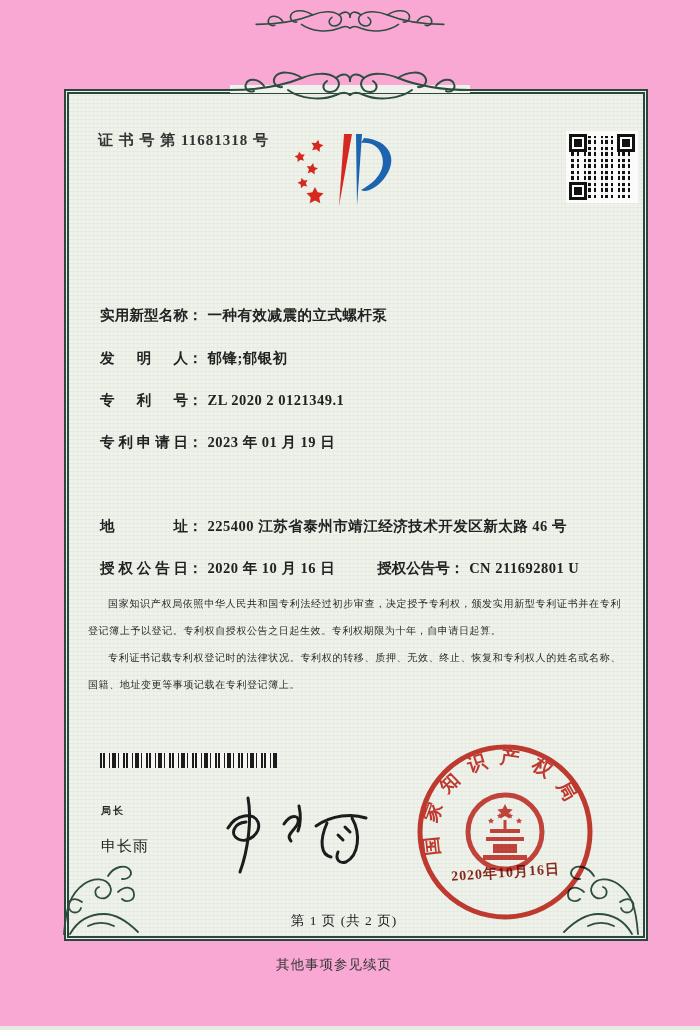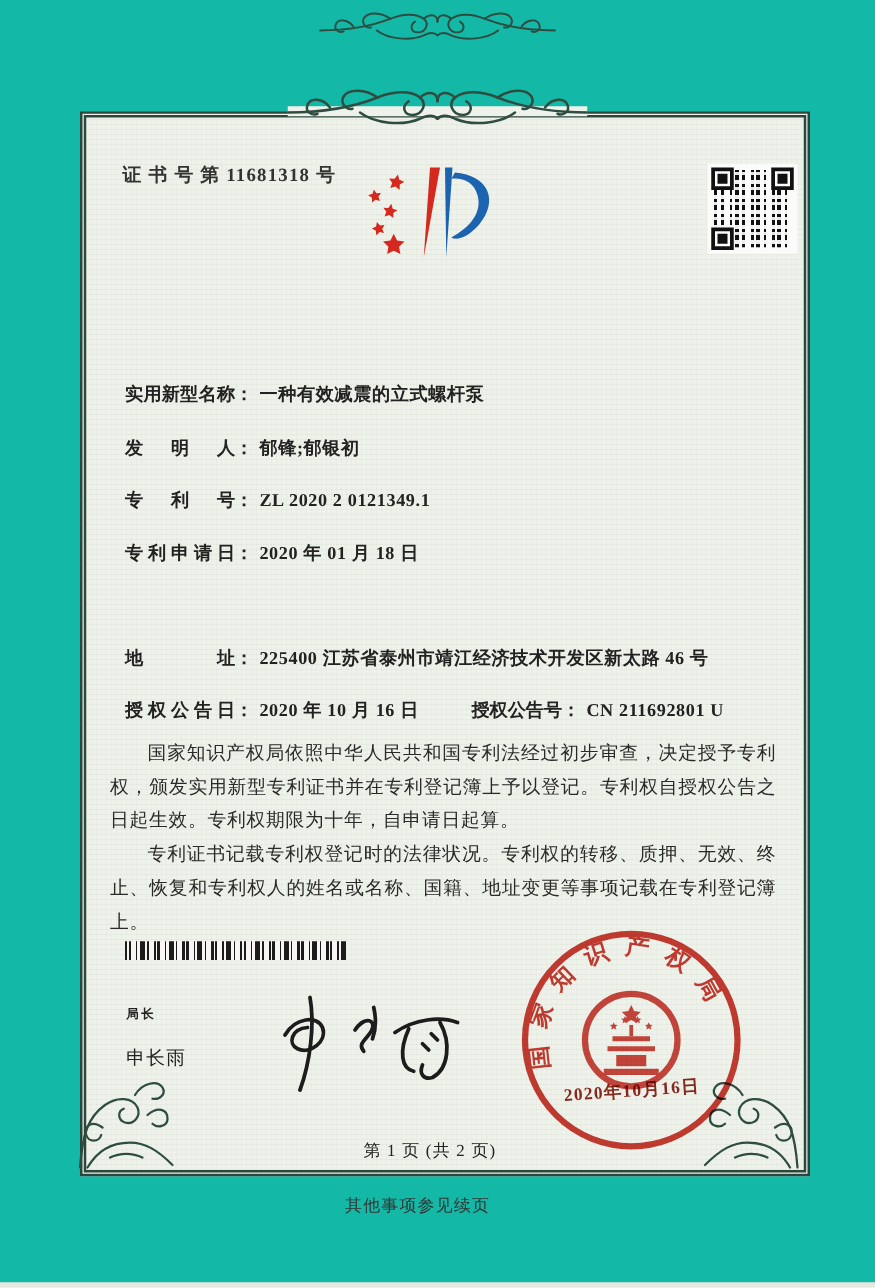--- a/index.html
+++ b/index.html
@@ -1,16 +1,16 @@
 <!DOCTYPE html>
 <html><head>
 <meta charset="utf-8">
 <style>
   html,body{margin:0;padding:0;background:#e9e7e2;}
-  #page{position:relative;width:700px;height:1026px;background:#14b8a6;
+  #page{position:relative;width:700px;height:1026px;background:#f9a8d4;
         font-family:"Liberation Serif","DejaVu Serif",serif;color:#222;overflow:hidden;}
   .abs{position:absolute;}
 
   
   .frame{left:64px;top:89px;width:584px;height:852px;box-sizing:border-box;
          border:5px double #2b463c;background:#eff2ea;}
   .frame::before{content:"";position:absolute;inset:0;
      background:repeating-linear-gradient(0deg,rgba(160,180,160,.10) 0 1px,transparent 1px 4px),
                 repeating-linear-gradient(90deg,rgba(160,180,160,.08) 0 1px,transparent 1px 4px);}
 
@@ -28,21 +28,21 @@
 
   .title{left:64px;top:221px;width:584px;text-align:center;font-size:34px;font-weight:bold;
          letter-spacing:6px;padding-left:6px;box-sizing:border-box;color:#1d1d1d;}
 
   .frow{left:100px;width:530px;font-size:14.5px;white-space:nowrap;}
   .flabel{display:inline-block;width:88px;text-align:justify;text-align-last:justify;font-weight:bold;}
   .fcolon{font-weight:bold;}
   .fvalue{font-weight:bold;margin-left:5px;letter-spacing:.5px;}
   .fgroup2{margin-left:42px;}
 
-  .paras{left:88px;top:590px;width:533px;font-size:15px;line-height:27px;
+  .paras{left:88px;top:590px;width:533px;font-size:10px;line-height:27px;
          text-align:justify;letter-spacing:.6px;color:#2a2a2a;}
   .paras p{margin:0;text-indent:2em;}
 
   .barcode{left:100px;top:753px;width:177px;height:15px;
     background:repeating-linear-gradient(90deg,#1c1c1c 0 2px,#f7f6f2 2px 3px,#1c1c1c 3px 5px,#f7f6f2 5px 9px,#1c1c1c 9px 10px,#f7f6f2 10px 12px,#1c1c1c 12px 16px,#f7f6f2 16px 18px,#1c1c1c 18px 19px,#f7f6f2 19px 23px);}
 
   .signer-title{left:101px;top:804px;font-size:10px;font-weight:bold;letter-spacing:2px;}
   .signer-name{left:101px;top:837px;font-size:15px;font-weight:normal;letter-spacing:1px;}
   .sig{left:200px;top:792px;width:185px;height:85px;}
 
@@ -127,21 +127,21 @@
   <div class="abs frow" style="top:306px">
     <span class="flabel">实用新型名称</span><span class="fcolon">：</span><span class="fvalue">一种有效减震的立式螺杆泵</span>
   </div>
   <div class="abs frow" style="top:349px">
     <span class="flabel">发明人</span><span class="fcolon">：</span><span class="fvalue">郁锋;郁银初</span>
   </div>
   <div class="abs frow" style="top:391px">
     <span class="flabel">专利号</span><span class="fcolon">：</span><span class="fvalue">ZL 2020 2 0121349.1</span>
   </div>
   <div class="abs frow" style="top:433px">
-    <span class="flabel">专利申请日</span><span class="fcolon">：</span><span class="fvalue">2020 年 01 月 18 日</span>
+    <span class="flabel">专利申请日</span><span class="fcolon">：</span><span class="fvalue">2023 年 01 月 19 日</span>
   </div>
   <div class="abs frow" style="top:517px">
     <span class="flabel">地址</span><span class="fcolon">：</span><span class="fvalue">225400 江苏省泰州市靖江经济技术开发区新太路 46 号</span>
   </div>
   <div class="abs frow" style="top:559px">
     <span class="flabel">授权公告日</span><span class="fcolon">：</span><span class="fvalue">2020 年 10 月 16 日</span><span class="fgroup2"><span class="fcolon">授权公告号</span><span class="fcolon">：</span><span class="fvalue">CN 211692801 U</span></span>
   </div>
 
   <div class="abs paras">
     <p>国家知识产权局依照中华人民共和国专利法经过初步审查，决定授予专利权，颁发实用新型专利证书并在专利登记簿上予以登记。专利权自授权公告之日起生效。专利权期限为十年，自申请日起算。</p>

